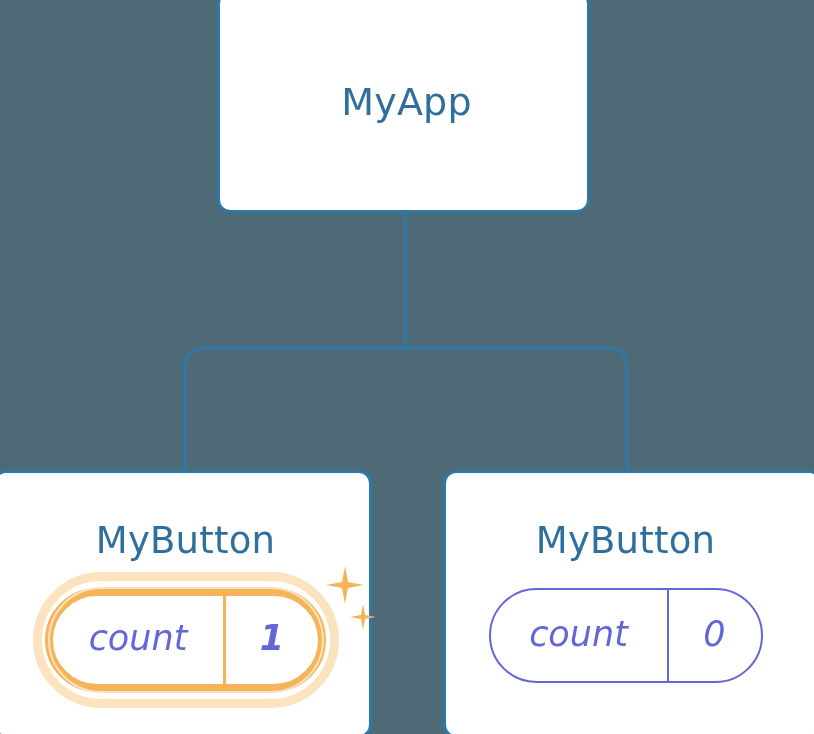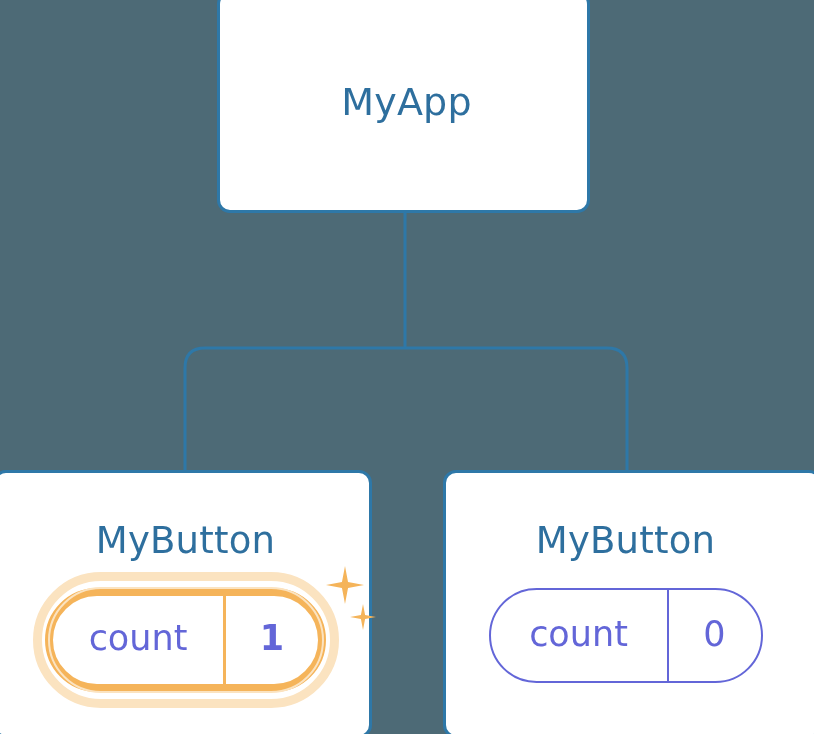--- a/index.html
+++ b/index.html
@@ -102,20 +102,21 @@
   .pill {
     position: relative;
     display: flex;
     align-items: stretch;
     height: 95px;
     border: 2px solid #6366d8;
     border-radius: 48px;
     background: #ffffff;
     box-sizing: border-box;
     z-index: 2;
+    font-style: italic;
   }
   .pill-key,
   .pill-val {
     display: flex;
     align-items: center;
     justify-content: center;
     color: #6366d8;
     font-size: 35px;
     font-weight: 400;
     line-height: 1;

